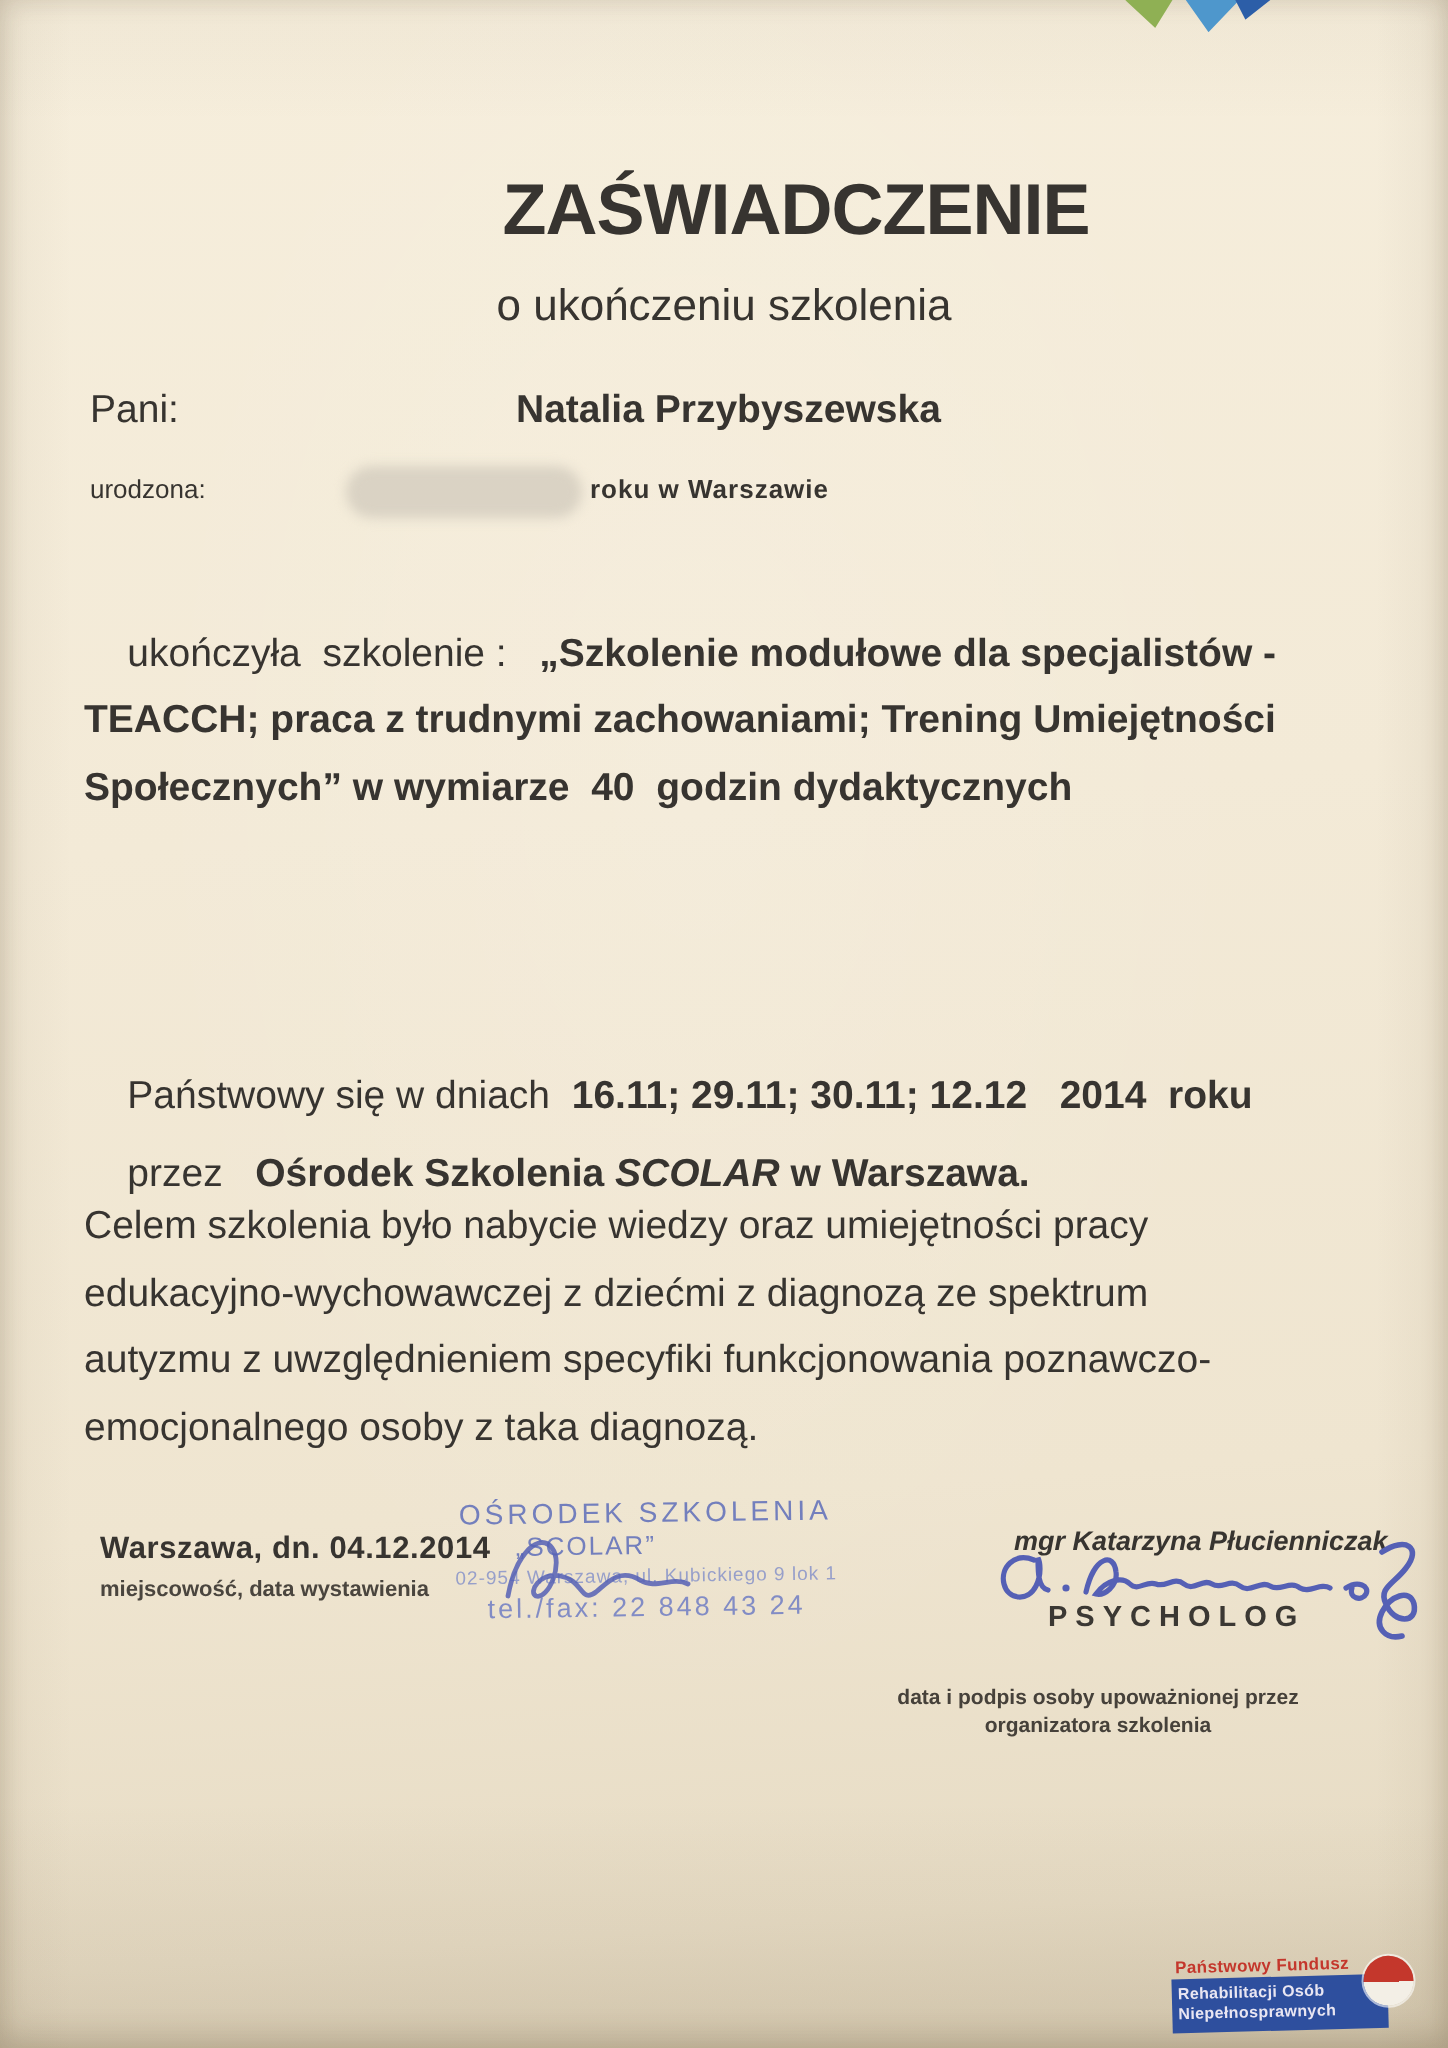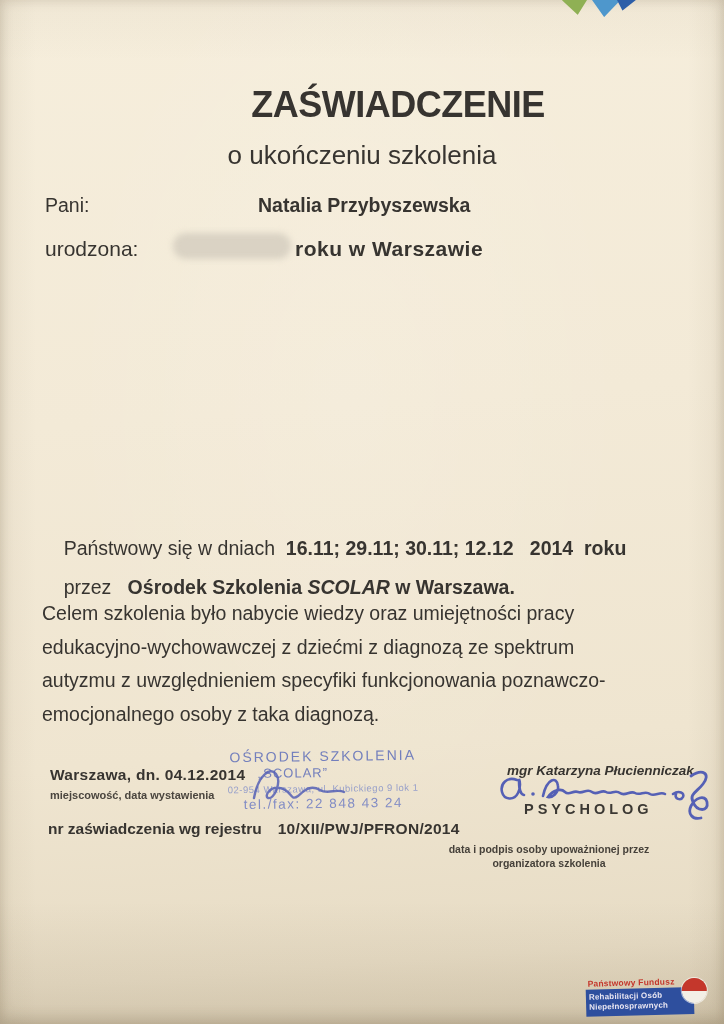--- a/index.html
+++ b/index.html
@@ -16,27 +16,27 @@
     position:absolute;inset:0;pointer-events:none;
     background:
       radial-gradient(ellipse at 48% 38%, rgba(255,255,255,0.10) 0%, rgba(255,255,255,0) 55%),
       linear-gradient(180deg, rgba(90,70,40,0.04) 0%, rgba(0,0,0,0) 6%, rgba(0,0,0,0) 88%, rgba(80,60,30,0.10) 100%),
       linear-gradient(90deg, rgba(80,60,30,0.05) 0%, rgba(0,0,0,0) 5%, rgba(0,0,0,0) 95%, rgba(80,60,30,0.06) 100%);
     box-shadow:inset 0 -6px 14px rgba(70,55,30,0.18), inset 0 4px 10px rgba(120,95,60,0.08);
   }
   .abs{position:absolute;}
   .center{left:0;width:724px;text-align:center;}
   .title{top:84px;font-size:36px;font-weight:700;letter-spacing:-0.5px;padding-left:36px;}
-  .subtitle{top:140px;font-size:26px;}
+  .subtitle{top:140px;font-size:22px;}
   .body-text{font-size:19.5px;line-height:33.5px;white-space:pre-wrap;}
   .b{font-weight:700;}
   .bi{font-weight:700;font-style:italic;}
   .row-pani{top:194px;left:45px;font-size:19.5px;}
   .row-pani .name{position:absolute;left:213px;top:0;white-space:nowrap;}
-  .row-urodzona{top:237px;left:45px;font-size:21px;}
+  .row-urodzona{top:237px;left:45px;font-size:13px;}
   .row-urodzona .suffix{position:absolute;left:250px;top:0;white-space:nowrap;letter-spacing:0.5px;}
   .redaction{
     position:absolute;left:128px;top:-4px;width:118px;height:26px;
     background:rgba(213,206,192,0.85);border-radius:13px;filter:blur(3px);
   }
   .para-course{top:277px;left:42px;width:660px;}
   .para-program{top:409px;left:42px;width:660px;}
   .row-dates{top:514px;left:42px;font-size:19.5px;white-space:pre-wrap;}
   .row-przez{top:553px;left:42px;font-size:19.5px;white-space:pre-wrap;}
   .para-goal{top:597px;left:42px;width:668px;}
@@ -91,40 +91,42 @@
     <span>Pani:</span>
     <span class="b name">Natalia Przybyszewska</span>
   </div>
 
   <div class="abs row-urodzona">
     <span>urodzona:</span>
     <span class="redaction"></span>
     <span class="b suffix">roku  w   Warszawie</span>
   </div>
 
+  <div class="abs body-text para-course">
+    <span>ukończyła  szkolenie :   </span><span class="b">„Szkolenie modułowe dla specjalistów -
+TEACCH; praca z trudnymi zachowaniami; Trening Umiejętności
+Społecznych”</span><span class="b"> w wymiarze  40  godzin dydaktycznych</span>
+  </div>
 
 
   <div class="abs row-dates">
     <span>Państwowy się w dniach </span><span class="b"> 16.11; 29.11; 30.11; 12.12   2014  roku</span>
   </div>
 
   <div class="abs row-przez">
     <span>przez </span><span class="b">  Ośrodek Szkolenia </span><span class="bi">SCOLAR</span><span class="b"> w Warszawa.</span>
   </div>
 
   <div class="abs body-text para-goal">Celem szkolenia było nabycie wiedzy oraz umiejętności pracy
 edukacyjno-wychowawczej z dziećmi z diagnozą ze spektrum
 autyzmu z uwzględnieniem specyfiki funkcjonowania poznawczo-
 emocjonalnego osoby z taka diagnozą.</div>
 
   <div class="abs issue-place">Warszawa, dn. 04.12.2014</div>
   <div class="abs issue-caption">miejscowość, data wystawienia</div>
-  <div class="abs registry">
-    <span>nr zaświadczenia wg rejestru</span><span class="num">10/XII/PWJ/PFRON/2014</span>
-  </div>
 
   <div class="abs stamp">
     <div class="s1">OŚRODEK SZKOLENIA</div>
     <div class="s2">„SCOLAR”</div>
     <div class="s3">02-954 Warszawa, ul. Kubickiego 9 lok 1</div>
     <div class="s4">tel./fax: 22 848 43 24</div>
   </div>
   <svg class="abs stamp-scribble" width="130" height="55" viewBox="0 0 130 55">
     <path d="M14 40 C18 18 30 8 36 16 C42 24 34 42 28 40 C24 38 30 28 40 30 C52 32 50 44 58 38 C64 33 70 26 80 32 C88 37 96 30 104 34" fill="none" stroke="#5560b5" stroke-width="2.4" stroke-linecap="round" opacity="0.85"></path>
   </svg>

